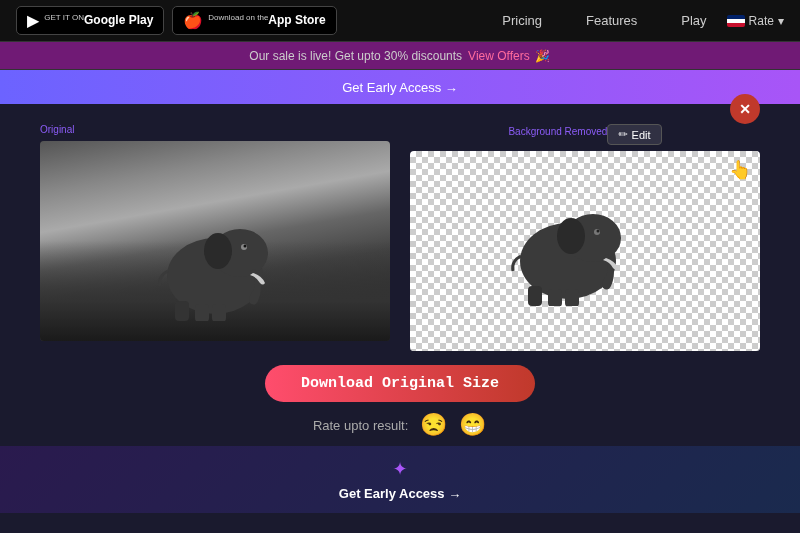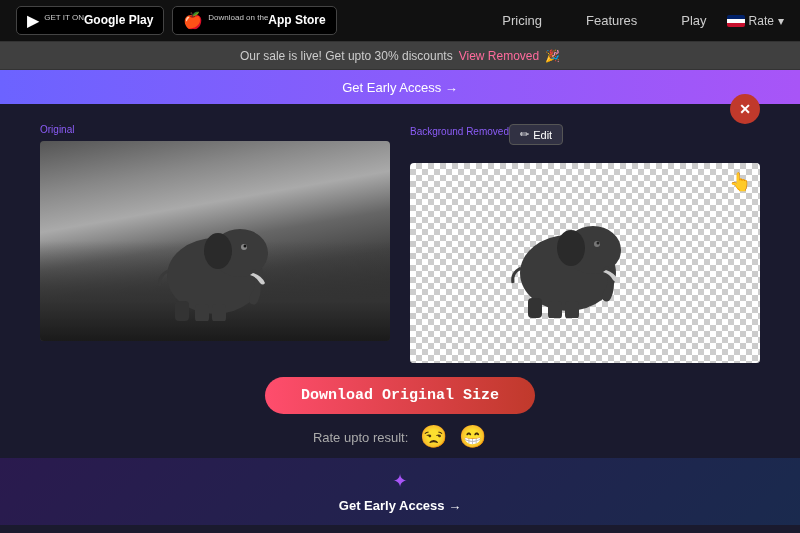--- a/index.html
+++ b/index.html
@@ -79,21 +79,21 @@
       width: 18px;
       height: 12px;
       background: linear-gradient(to bottom, #012169 33%, #fff 33%, #fff 66%, #c8102e 66%);
       border-radius: 2px;
       position: relative;
       overflow: hidden;
     }
 
     
     .sale-banner {
-      background: #404040;
+      background: #701a75;
       height: 28px;
       display: flex;
       align-items: center;
       justify-content: center;
       font-size: 12px;
       color: #ccc;
       gap: 6px;
       border-bottom: 1px solid #333;
     }
     .view-offers-link {
@@ -190,23 +190,23 @@
       width: 130px;
       height: 110px;
     }
 
     .removed-bg-panel {
       flex: 1;
       position: relative;
     }
     .removed-bg-header {
       display: flex;
-      justify-content: flex-start;
-      align-items: center;
-      margin-bottom: 18px;
+      justify-content: center;
+      align-items: center;
+      margin-bottom: 6px;
     }
     .edit-btn {
       background: rgba(255,255,255,0.1);
       border: 1px solid #555;
       border-radius: 4px;
       padding: 3px 10px;
       color: #fff;
       font-size: 11px;
       cursor: pointer;
       display: flex;
@@ -335,21 +335,21 @@
     <div class="lang-btn">
       <div class="flag-icon"></div>
       <span>Rate</span>
       <span>▾</span>
     </div>
   </div>
 </div>
 
 <div class="sale-banner">
   <span>Our sale is live! Get upto 30% discounts</span>
-  <a class="view-offers-link">View Removed</a>
+  <a class="view-offers-link">View Offers</a>
   <span>🎉</span>
 </div>
 
 <div class="early-access-banner">
   <span>Get Early Access →</span>
 </div>
 
 <div class="main-content">
 
   <div class="close-btn">

